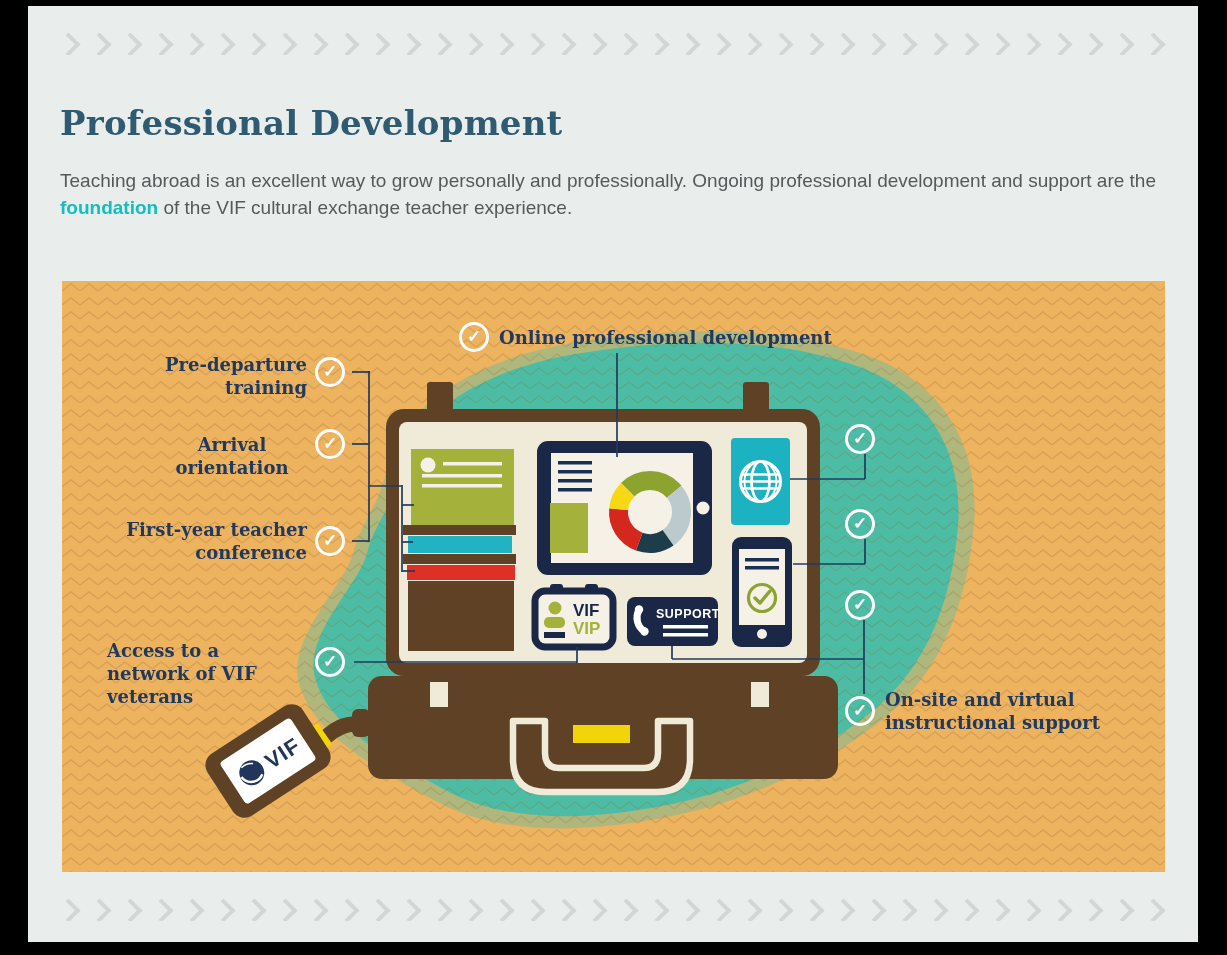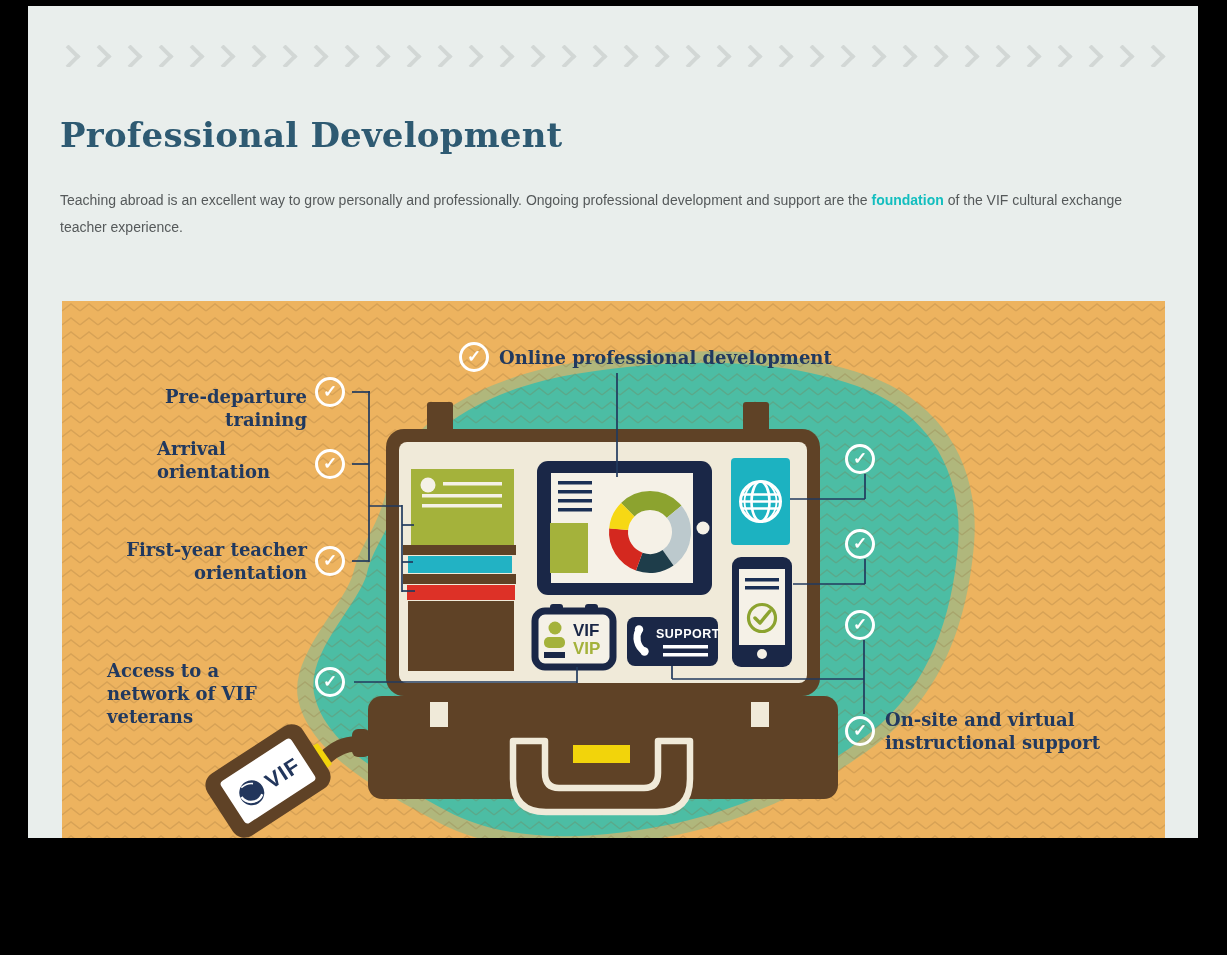--- a/index.html
+++ b/index.html
@@ -1,34 +1,34 @@
 <!DOCTYPE html>
 <html><head>
 <meta charset="utf-8">
 <style>
   html,body{margin:0;padding:0;background:#000;}
   body{width:1227px;height:955px;position:relative;font-family:"Liberation Sans",sans-serif;}
-  .panel{position:absolute;left:28px;top:6px;width:1170px;height:832px;background:#e9eeec;padding:12px 32px;box-sizing:border-box;overflow:hidden;}
+  .panel{position:absolute;left:28px;top:6px;width:1170px;height:936px;background:#e9eeec;padding:0 32px;box-sizing:border-box;overflow:hidden;}
   
   .chevrons{margin-top:27px;height:22px;display:flex;align-items:center;overflow:hidden;}
   .chevrons.bottom{margin-top:27px;}
   .chev{display:inline-block;width:13px;height:13px;border-top:4.5px solid #d2d7d5;border-right:4.5px solid #d2d7d5;transform:rotate(45deg);margin-right:14px;flex:none;}
   
   h1.page-title{margin:48px 0 0 0;font-family:"DejaVu Serif",serif;font-weight:bold;font-size:34px;line-height:40px;color:#2e5a72;letter-spacing:.2px;}
-  p.intro{margin:32px 0 0 0;width:1105px;font-size:14px;line-height:27px;color:#55595a;}
+  p.intro{margin:24px 0 0 0;width:1105px;font-size:19px;line-height:27px;color:#55595a;}
   p.intro b{color:#13bebf;font-weight:bold;}
   
   .infographic{position:relative;width:1103px;height:591px;margin:60px 0 0 2px;overflow:hidden;}
   .infographic svg.scene{position:absolute;left:0;top:0;}
   .check{position:absolute;width:30px;height:30px;box-sizing:border-box;border:3px solid #fff;border-radius:50%;display:flex;align-items:center;justify-content:center;}
   .check .tick{color:#fff;font-size:17px;font-weight:bold;line-height:1;transform:translateY(-1px);}
   .ilabel{position:absolute;font-family:"DejaVu Serif",serif;font-weight:bold;font-size:18px;line-height:23px;color:#21395f;}
   .c-online{left:397px;top:41px}   .t-online{left:437px;top:45px;width:340px}
-  .c-predep{left:253px;top:76px}   .t-predep{left:95px;top:84px;width:150px;text-align:right}
-  .c-arrival{left:253px;top:148px} .t-arrival{left:95px;top:136px;width:150px;text-align:left}
+  .c-predep{left:253px;top:76px}   .t-predep{left:95px;top:72px;width:150px;text-align:right}
+  .c-arrival{left:253px;top:148px} .t-arrival{left:95px;top:152px;width:150px;text-align:center}
   .c-firstyear{left:253px;top:245px}.t-firstyear{left:55px;top:237px;width:190px;text-align:right}
   .c-access{left:253px;top:366px}  .t-access{left:45px;top:358px;width:200px;}
   .c-global{left:783px;top:143px}  .t-global{left:823px;top:147px;width:250px}
   .c-classroom{left:783px;top:228px}.t-classroom{left:823px;top:220px;width:220px}
   .c-staff{left:783px;top:309px}   .t-staff{left:823px;top:301px;width:180px}
   .c-onsite{left:783px;top:415px}  .t-onsite{left:823px;top:407px;width:240px}
   
   text.badge-vif{font-family:"Liberation Sans",sans-serif;font-weight:bold;font-size:17px;fill:#1a2747;}
   text.badge-vip{font-family:"Liberation Sans",sans-serif;font-weight:bold;font-size:17px;fill:#a4b23b;}
   text.support-txt{font-family:"Liberation Sans",sans-serif;font-weight:bold;font-size:12.5px;fill:#ffffff;letter-spacing:.5px;}
@@ -245,21 +245,21 @@
     <div class="ilabel t-predep">Pre-departure training</div>
 
     <div class="check c-arrival">
         <span class="tick">✓</span>
       </div>
     <div class="ilabel t-arrival">Arrival orientation</div>
 
     <div class="check c-firstyear">
         <span class="tick">✓</span>
       </div>
-    <div class="ilabel t-firstyear">First-year teacher orientation</div>
+    <div class="ilabel t-firstyear">First-year teacher conference</div>
 
     <div class="check c-access">
         <span class="tick">✓</span>
       </div>
     <div class="ilabel t-access">Access to a network of VIF veterans</div>
 
     <div class="check c-global">
         <span class="tick">✓</span>
       </div>
 

